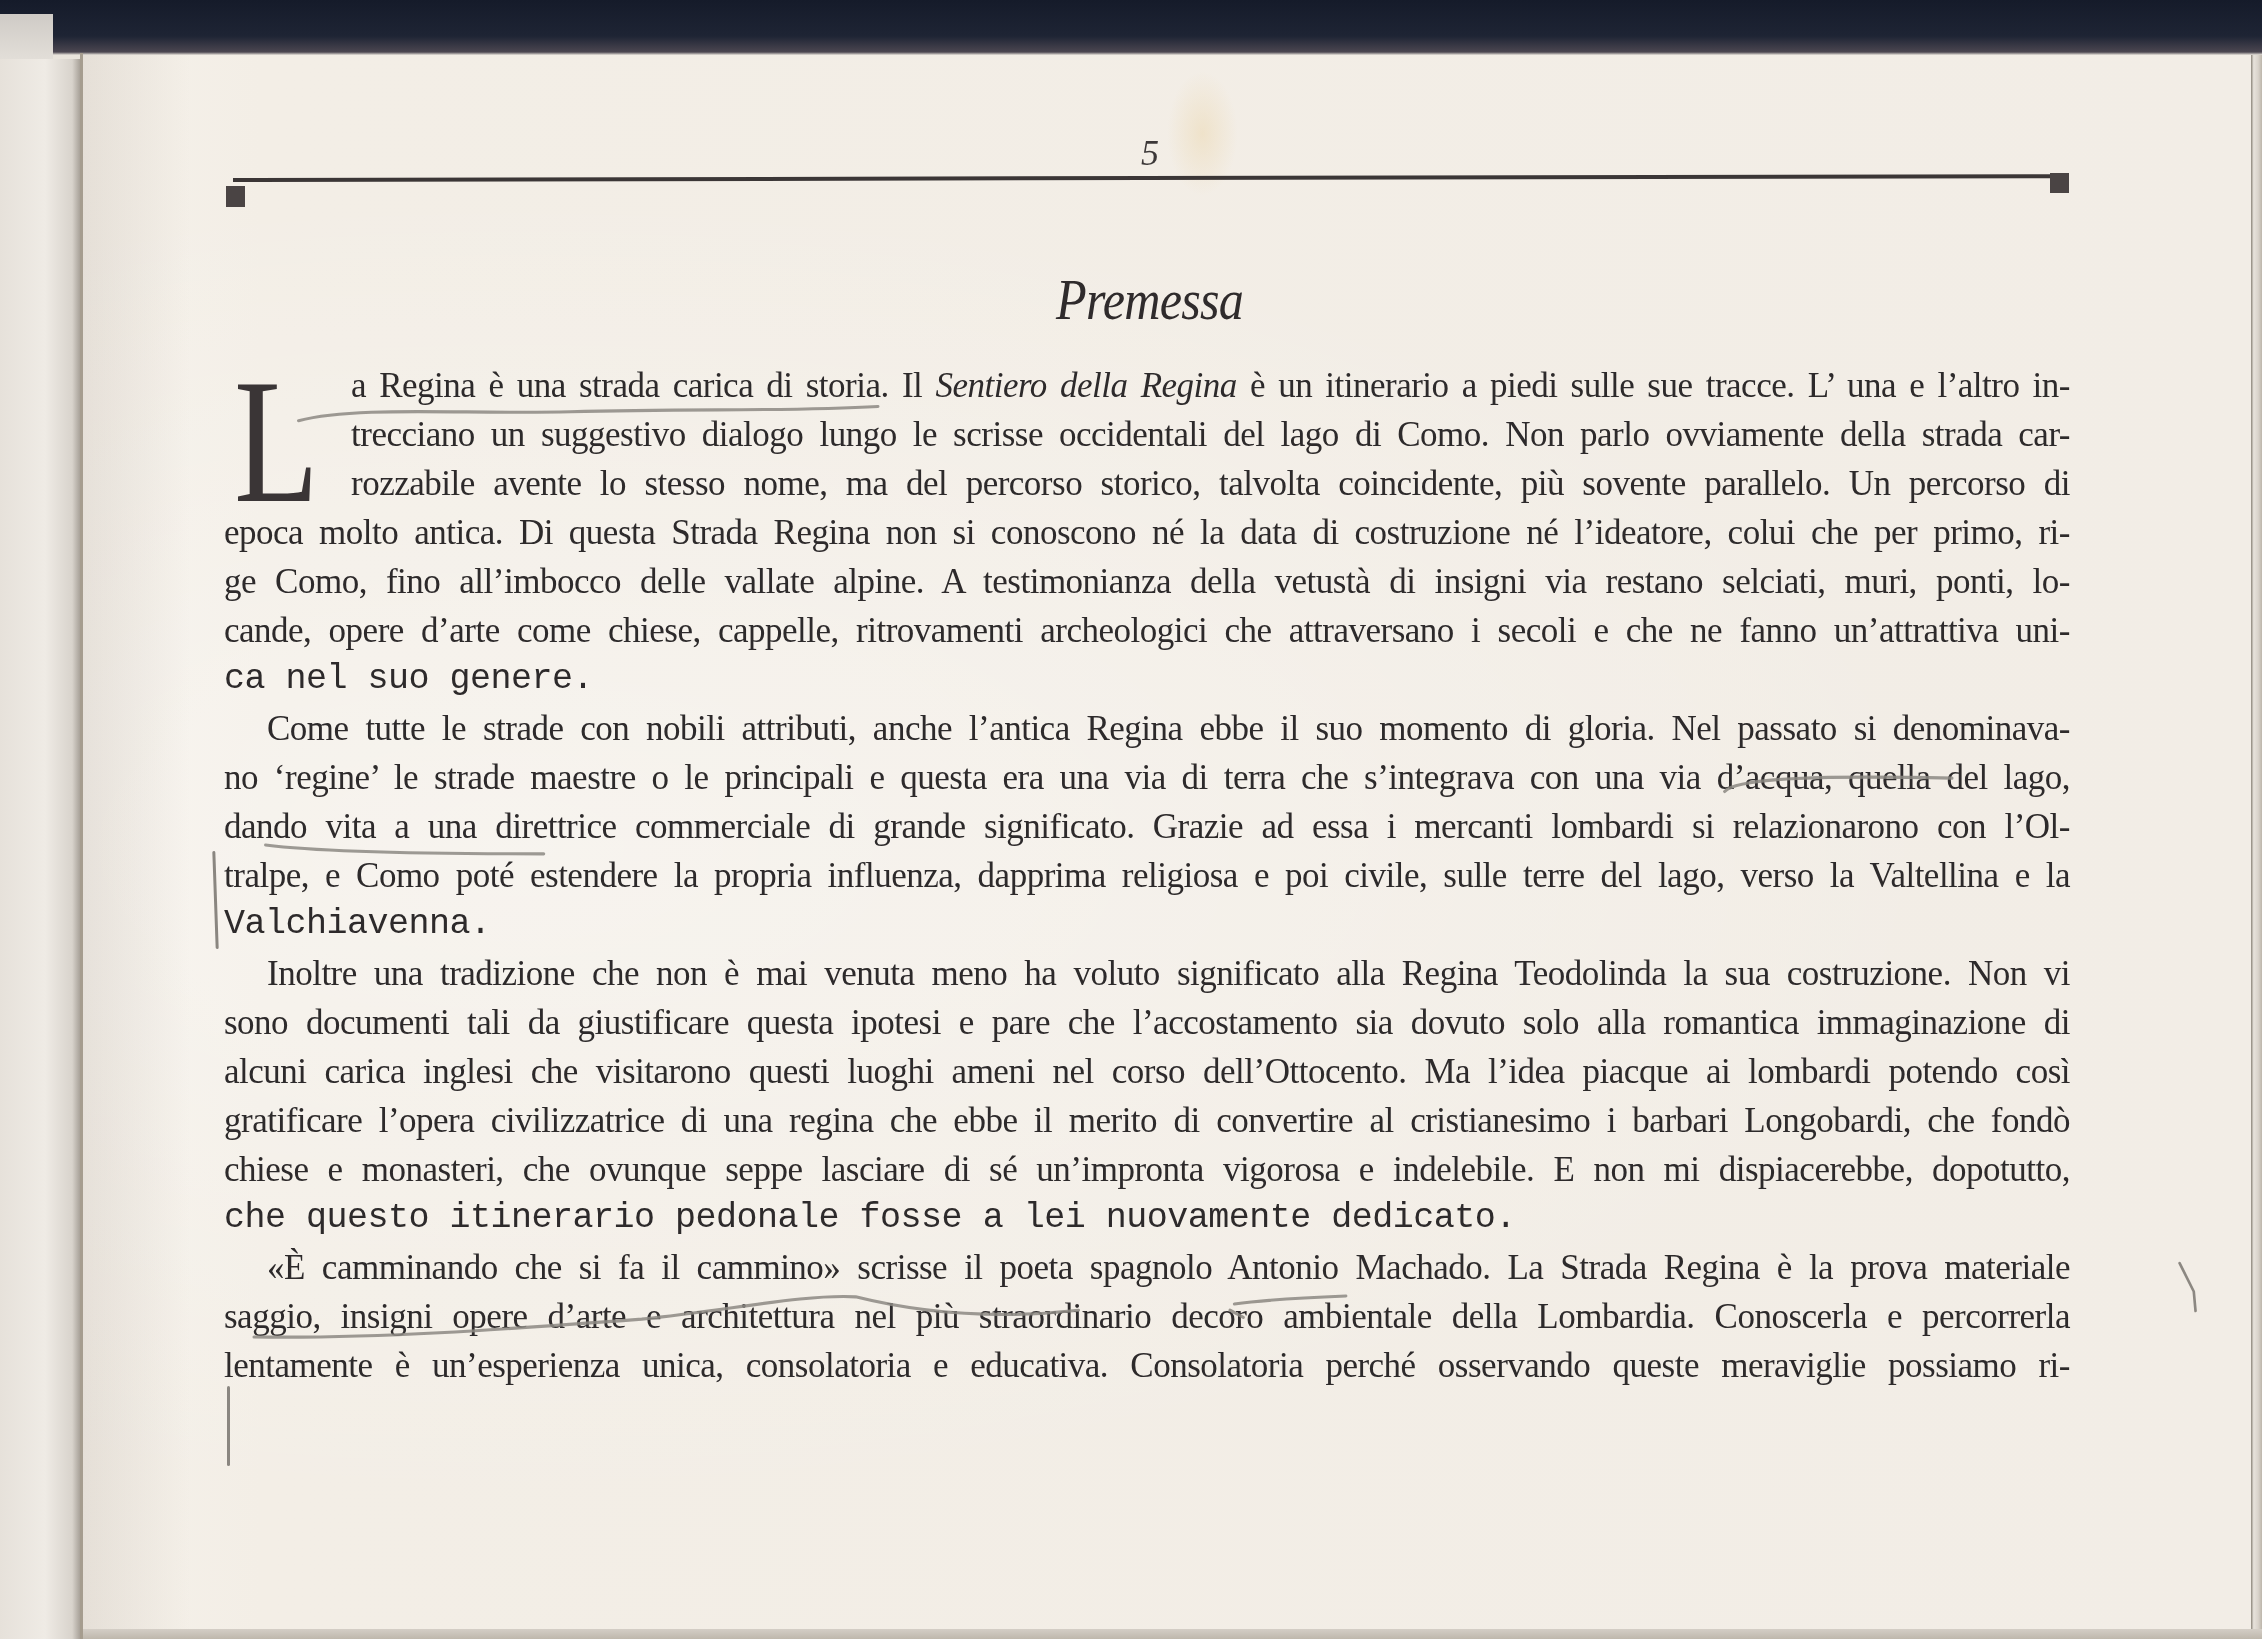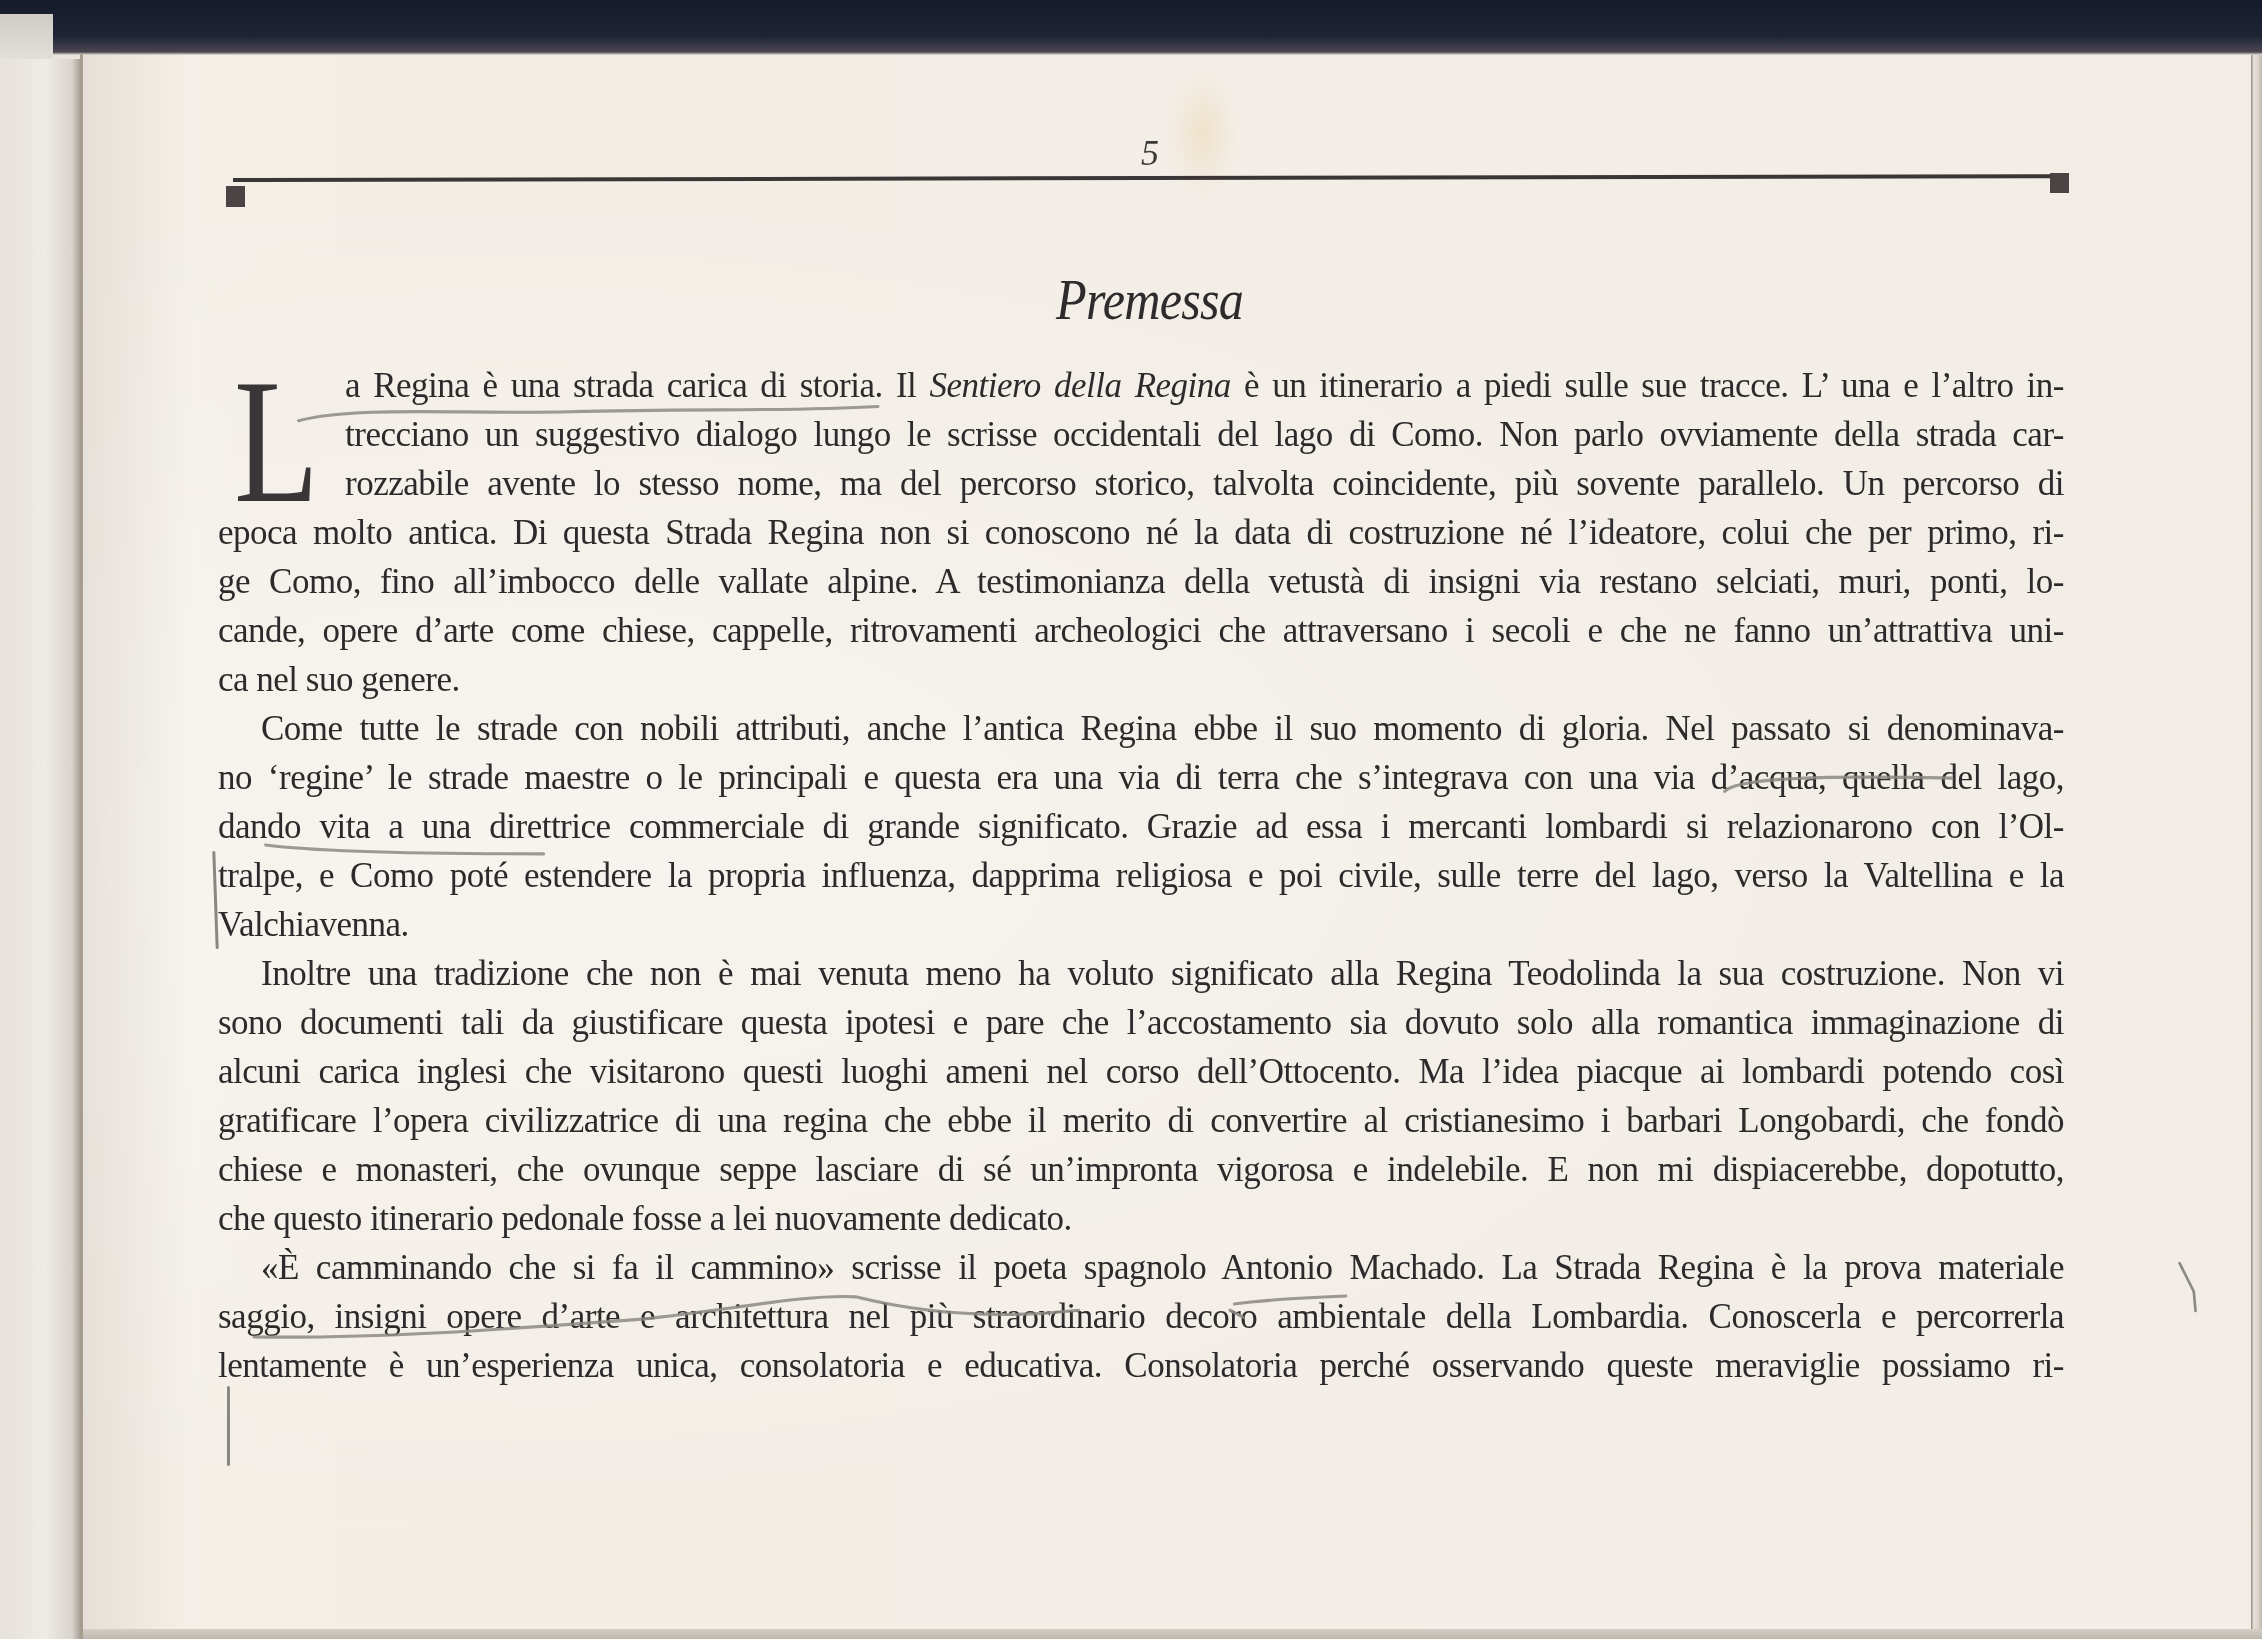--- a/index.html
+++ b/index.html
@@ -79,36 +79,36 @@
     position: absolute; left: 980px; top: 267px; width: 339px;
     text-align: center;
     font-family: "Liberation Serif", serif;
     font-style: italic;
     font-size: 57px; color: #2f2b2c;
     letter-spacing: -0.9px;
     transform: scaleX(0.88);
   }
 
   .body {
-    position: absolute; left: 218px; top: 361px;
+    position: absolute; left: 224px; top: 361px;
     width: 1846px;
     font-family: "Liberation Serif", serif;
     font-size: 35px;
     line-height: 49px;
     color: #2d2a2b;
   }
   .line {
     display: block;
     white-space: nowrap;
     text-align: justify;
     text-align-last: justify;
     height: 49px;
     letter-spacing: -0.5px;
   }
-  .line.last { text-align-last: left; }
+  .line.last { text-align-last: left; font-family: Liberation Mono, monospace; }
   .line.indent { padding-left: 43px; }
   .line.dropcap-line { padding-left: 127px; }
   .it { font-style: italic; }
 
   .dropcap {
     position: absolute; left: 234px; top: 374px;
     font-family: "Liberation Serif", serif;
     font-size: 178px; line-height: 134px;
     color: #3a3536;
     transform: scaleX(0.78);

